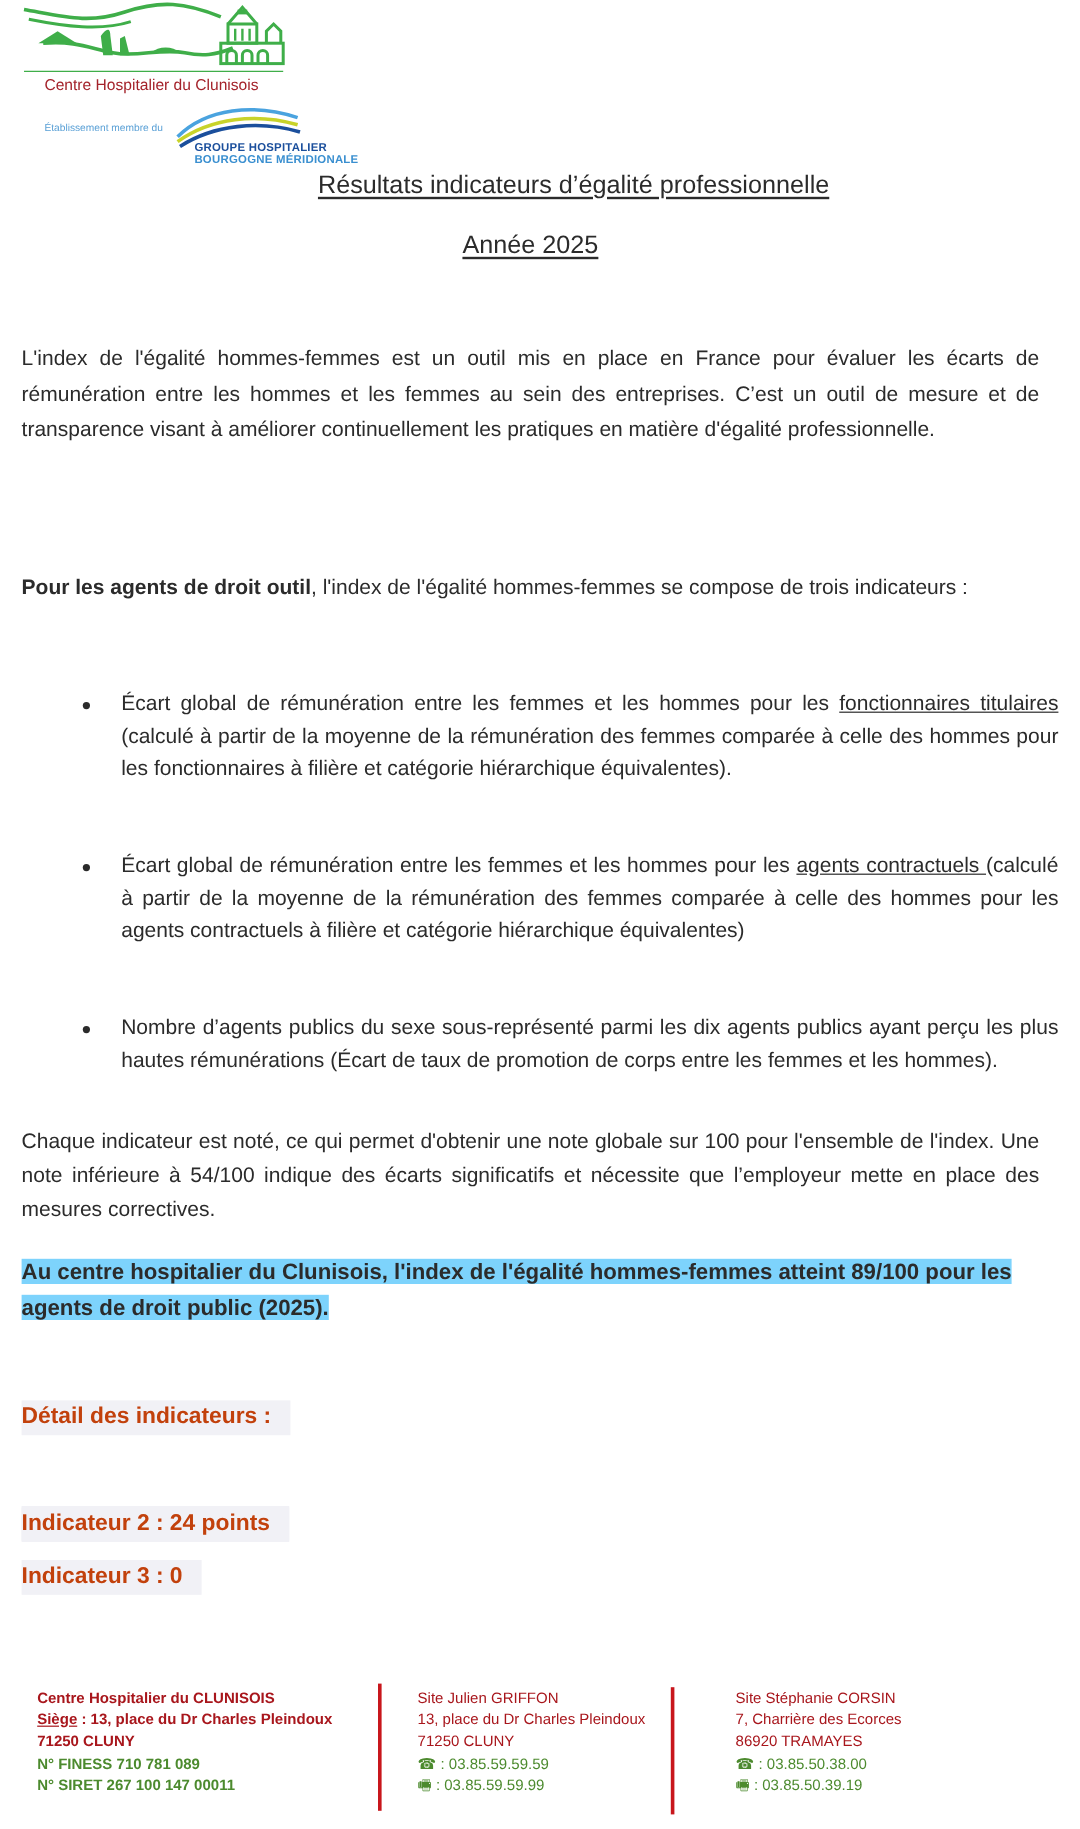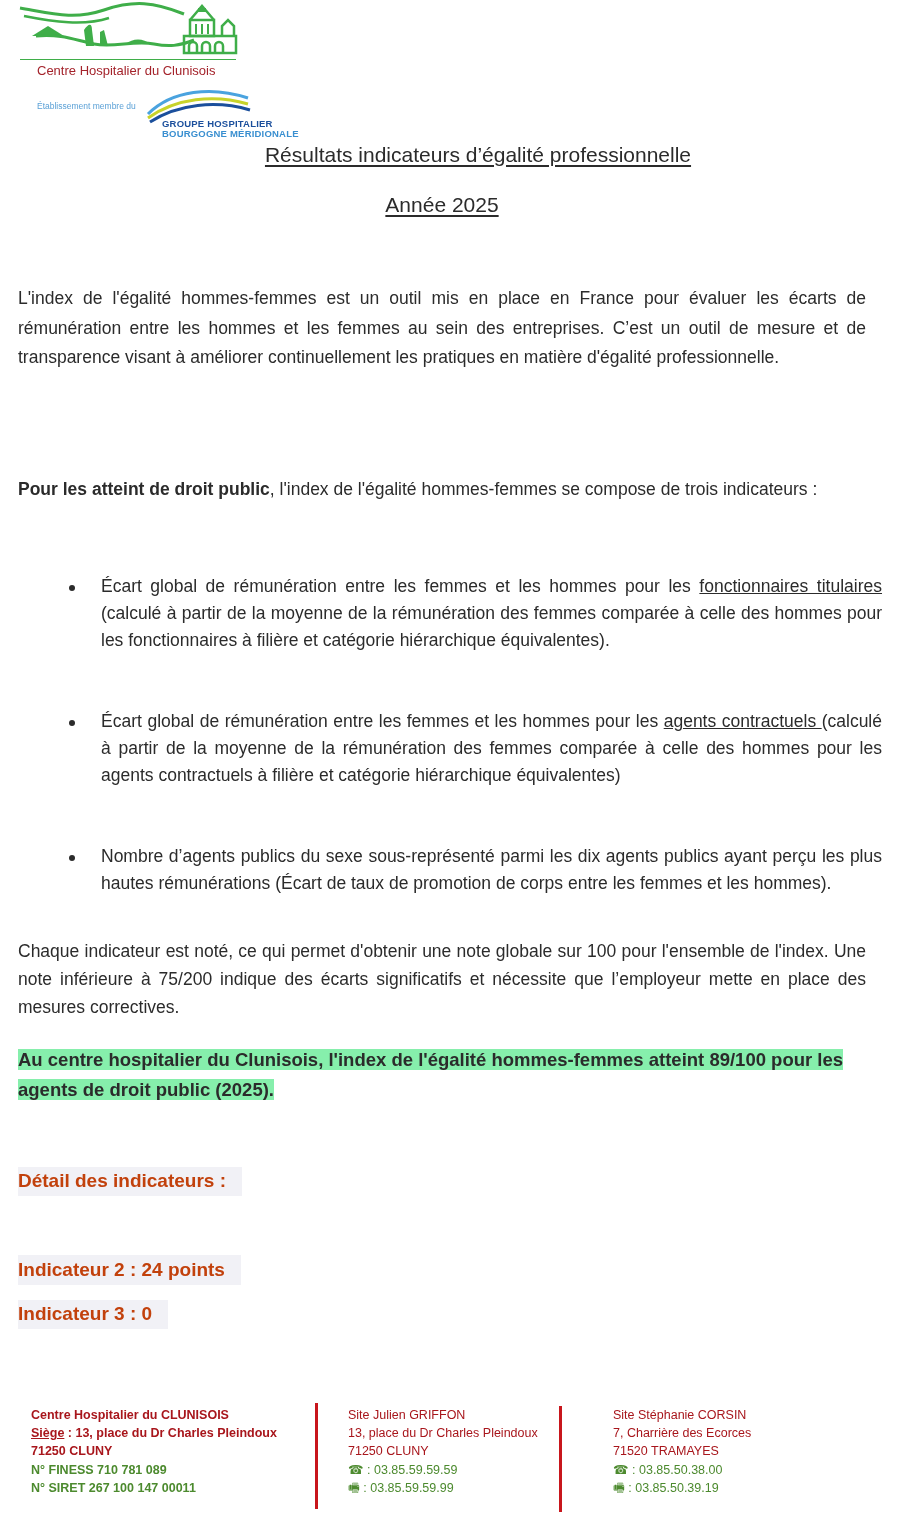--- a/index.html
+++ b/index.html
@@ -55,21 +55,21 @@
   .b1 { top: 557px; }
   .b2 { top: 692px; }
   .b3 { top: 827px; }
 
   .p-note { top: 937px; line-height: 28px; }
 
   .highlight {
     position: absolute; left: 18px; width: 848px;
     font-size: 18.5px; line-height: 30px; font-weight: bold; color: #2b2b2b;
   }
-  .highlight span { background: #86efac; }
+  .highlight span { background: #7dd3fc; }
   .h-main { top: 1045px; }
 
   .detail {
     position: absolute; left: 18px; font-size: 19px; font-weight: bold; color: #c2410c;
     background: #f1f1f6; padding: 2px 16px 3px 0; line-height: 24px;
   }
 
   .footer-col {
     position: absolute; top: 1406px; font-size: 12.5px; line-height: 18.2px; white-space: nowrap;
   }
@@ -117,34 +117,34 @@
   <div class="logo-group1">GROUPE HOSPITALIER</div>
   <div class="logo-group2">BOURGOGNE MÉRIDIONALE</div>
 </div>
 
 <div class="title t1">Résultats indicateurs d’égalité professionnelle</div>
 <div class="title t2">Année 2025</div>
 
 <div class="para p-intro">L'index de l'égalité hommes-femmes est un outil mis en place en France pour évaluer les écarts de rémunération entre les hommes et les femmes au sein des entreprises. C’est un outil de mesure et de transparence visant à améliorer continuellement les pratiques en matière d'égalité professionnelle.</div>
 
 <div class="para p-agents">
-  <b>Pour les atteint de droit public</b><span>, l'index de l'égalité hommes-femmes se compose de trois indicateurs :</span>
+  <b>Pour les agents de droit outil</b><span>, l'index de l'égalité hommes-femmes se compose de trois indicateurs :</span>
 </div>
 
 <ul class="bullets b1">
   <li><span class="dot"></span><span>Écart global de rémunération entre les femmes et les hommes pour les </span><span class="u">fonctionnaires titulaires</span><span> (calculé à partir de la moyenne de la rémunération des femmes comparée à celle des hommes pour les fonctionnaires à filière et catégorie hiérarchique équivalentes).</span></li>
 </ul>
 <ul class="bullets b2">
   <li><span class="dot"></span><span>Écart global de rémunération entre les femmes et les hommes pour les </span><span class="u">agents contractuels </span><span>(calculé à partir de la moyenne de la rémunération des femmes comparée à celle des hommes pour les agents contractuels à filière et catégorie hiérarchique équivalentes)</span></li>
 </ul>
 <ul class="bullets b3">
   <li><span class="dot"></span><span>Nombre d’agents publics du sexe sous-représenté parmi les dix agents publics ayant perçu les plus hautes rémunérations (Écart de taux de promotion de corps entre les femmes et les hommes).</span></li>
 </ul>
 
-<div class="para p-note">Chaque indicateur est noté, ce qui permet d'obtenir une note globale sur 100 pour l'ensemble de l'index. Une note inférieure à 75/200 indique des écarts significatifs et nécessite que l’employeur mette en place des mesures correctives.</div>
+<div class="para p-note">Chaque indicateur est noté, ce qui permet d'obtenir une note globale sur 100 pour l'ensemble de l'index. Une note inférieure à 54/100 indique des écarts significatifs et nécessite que l’employeur mette en place des mesures correctives.</div>
 
 <div class="highlight h-main">
   <span>Au centre hospitalier du Clunisois, l'index de l'égalité hommes-femmes atteint 89/100 pour les agents de droit public (2025).</span>
 </div>
 
 <div class="detail" style="top:1167px;">Détail des indicateurs :</div>
 <div class="detail" style="top:1211px;margin-top:44px;">Indicateur 1 : 38 points</div>
 <div class="detail" style="top:1256px;">Indicateur 2 : 24 points</div>
 <div class="detail" style="top:1300px;text-align:right;">Indicateur 3 : 0</div>
 
@@ -162,16 +162,16 @@
   <div class="red">13, place du Dr Charles Pleindoux</div>
   <div class="red">71250 CLUNY</div>
   <div class="green"><span>☎</span><span> : 03.85.59.59.59</span></div>
   <div class="green"><span>🖷</span><span> : 03.85.59.59.99</span></div>
 </div>
 <div class="vline v2"></div>
 
 <div class="footer-col f3">
   <div class="red">Site Stéphanie CORSIN</div>
   <div class="red">7, Charrière des Ecorces</div>
-  <div class="red">71520 TRAMAYES</div>
+  <div class="red">86920 TRAMAYES</div>
   <div class="green"><span>☎</span><span> : 03.85.50.38.00</span></div>
   <div class="green"><span>🖷</span><span> : 03.85.50.39.19</span></div>
 </div>
 
 </body></html>

